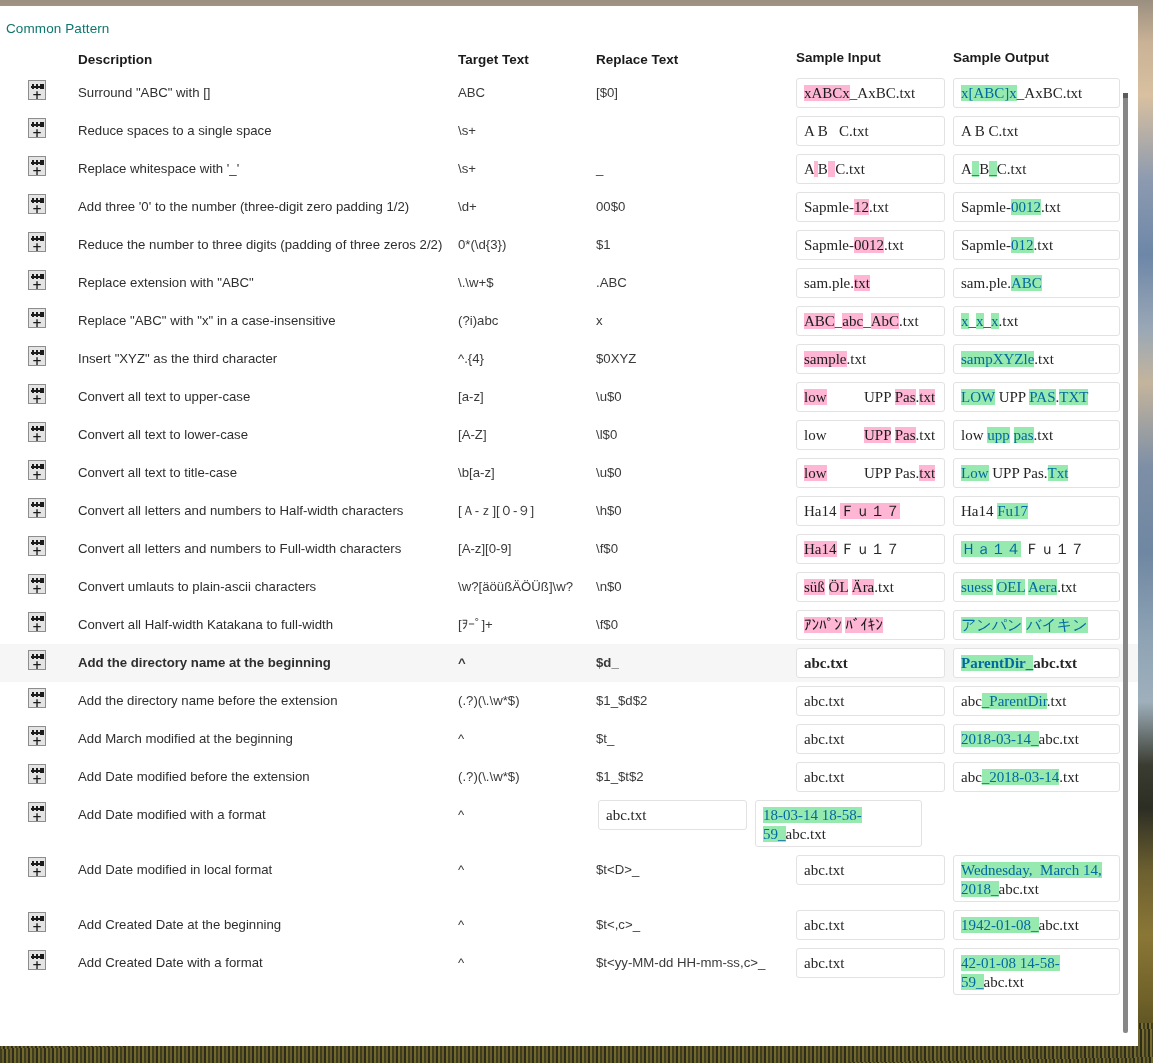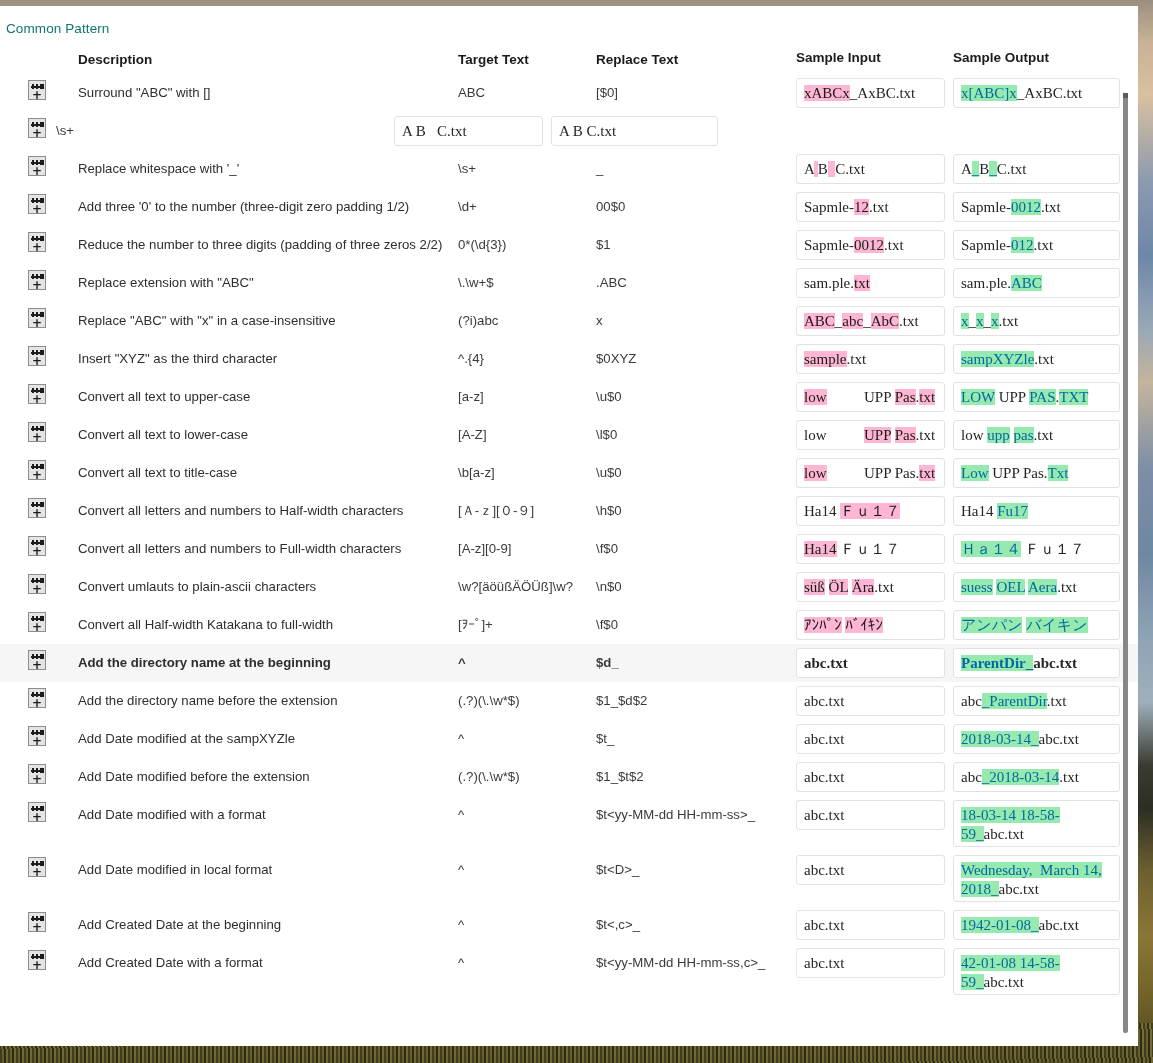--- a/index.html
+++ b/index.html
@@ -194,20 +194,21 @@
             <div class="box"><mark class="p">xABCx</mark>_AxBC.txt</div>
           </div>
           <div class="c-out">
             <div class="box out"><mark class="g">x[ABC]x</mark>_AxBC.txt</div>
           </div>
         </div>
         <div class="row">
           <div class="c-icon">
             <span class="ficon"></span>
           </div>
+          <div class="c-desc"><span class="cell-txt">Reduce spaces to a single space</span></div>
           <div class="c-target"><span class="cell-txt">\s+</span></div>
           <div class="c-repl"><span class="cell-txt"> </span></div>
           <div class="c-in">
             <div class="box">A B&nbsp;&nbsp; C.txt</div>
           </div>
           <div class="c-out">
             <div class="box out">A B C.txt</div>
           </div>
         </div>
         <div class="row">
@@ -417,21 +418,21 @@
             <div class="box">abc.txt</div>
           </div>
           <div class="c-out">
             <div class="box out">abc<mark class="g">_ParentDir</mark>.txt</div>
           </div>
         </div>
         <div class="row">
           <div class="c-icon">
             <span class="ficon"></span>
           </div>
-          <div class="c-desc"><span class="cell-txt">Add Date modified at the sampXYZle</span></div>
+          <div class="c-desc"><span class="cell-txt">Add March modified at the beginning</span></div>
           <div class="c-target"><span class="cell-txt">^</span></div>
           <div class="c-repl"><span class="cell-txt">$t_</span></div>
           <div class="c-in">
             <div class="box">abc.txt</div>
           </div>
           <div class="c-out">
             <div class="box out"><mark class="g">2018-03-14_</mark>abc.txt</div>
           </div>
         </div>
         <div class="row">
@@ -447,21 +448,20 @@
           <div class="c-out">
             <div class="box out">abc<mark class="g">_2018-03-14</mark>.txt</div>
           </div>
         </div>
         <div class="row">
           <div class="c-icon">
             <span class="ficon"></span>
           </div>
           <div class="c-desc"><span class="cell-txt">Add Date modified with a format</span></div>
           <div class="c-target"><span class="cell-txt">^</span></div>
-          <div class="c-repl"><span class="cell-txt">$t&lt;yy-MM-dd HH-mm-ss&gt;_</span></div>
           <div class="c-in">
             <div class="box">abc.txt</div>
           </div>
           <div class="c-out">
             <div class="box out"><mark class="g">18-03-14 18-58-59_</mark>abc.txt</div>
           </div>
         </div>
         <div class="row">
           <div class="c-icon">
             <span class="ficon"></span>

